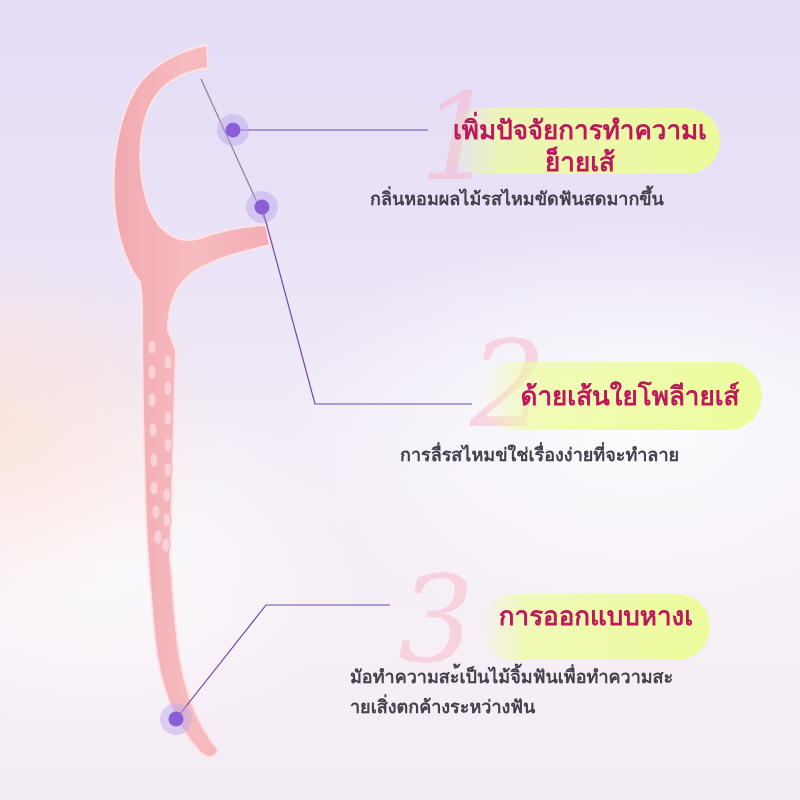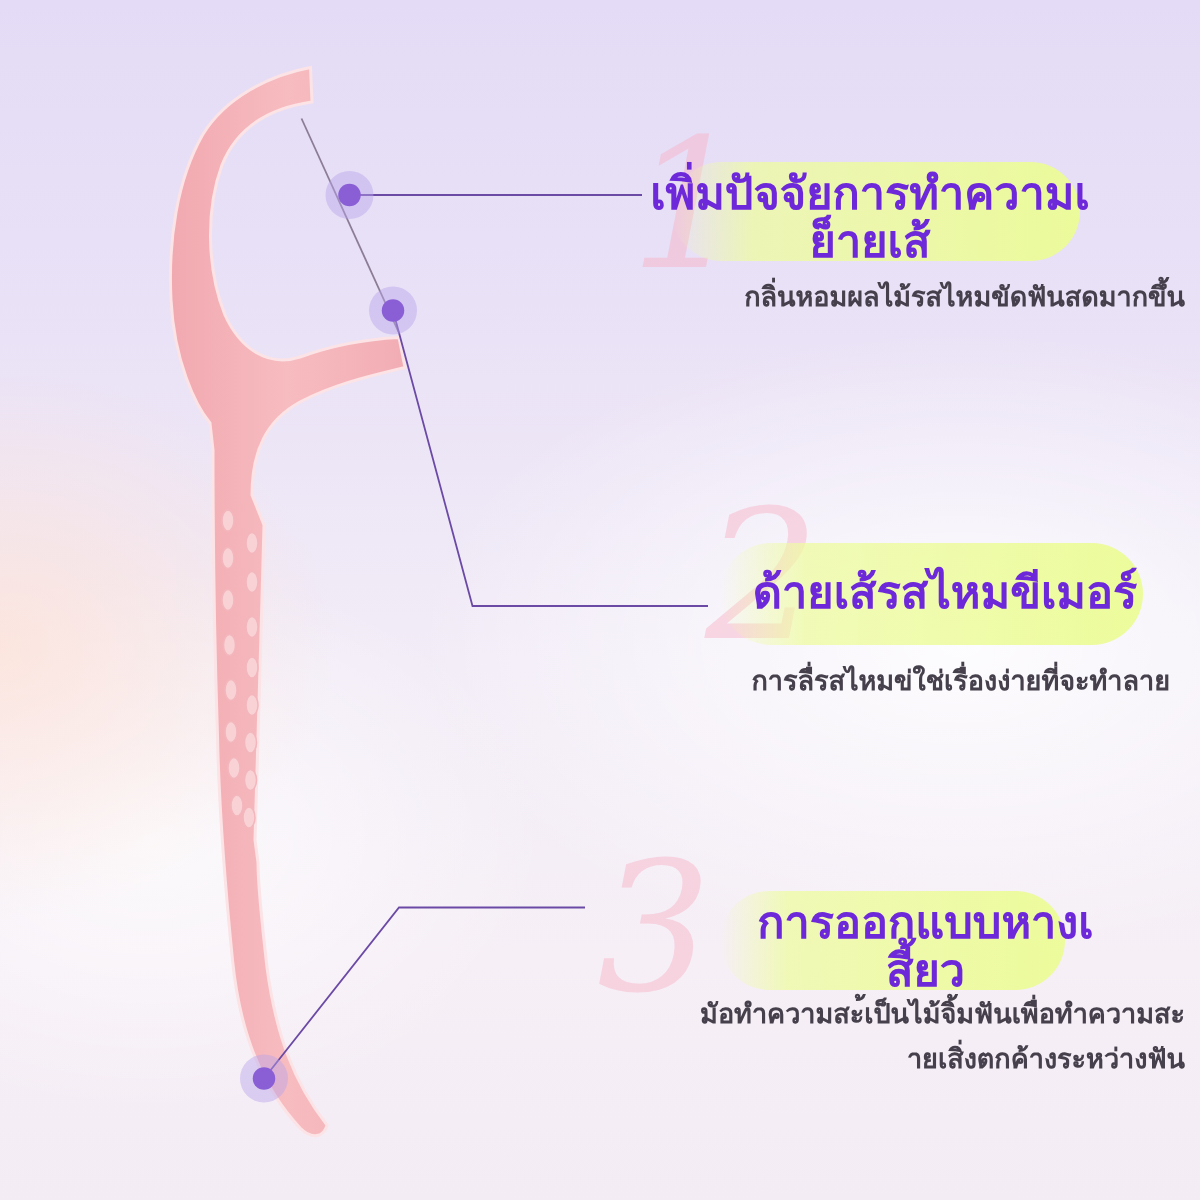--- a/index.html
+++ b/index.html
@@ -20,27 +20,27 @@
       color: rgba(248,176,196,0.45); font-size: 120px; line-height: 1;
       font-style: italic;
     }
 
     .highlight {
       position: absolute; border-radius: 40px;
       background: linear-gradient(90deg, rgba(238,250,170,0) 0%, rgba(238,252,160,0.75) 20%, rgba(236,252,150,0.95) 100%);
     }
 
     .title {
-      position: absolute; color: #6d28d9; font-weight: bold;
-      font-size: 30px; line-height: 32px; text-align: center;
+      position: absolute; color: #be185d; font-weight: bold;
+      font-size: 26px; line-height: 32px; text-align: center;
       font-family: "DejaVu Sans", sans-serif;
     }
     .desc {
       position: absolute; color: #45404c; font-weight: bold;
-      font-size: 18px; line-height: 30px; text-align: right;
+      font-size: 18px; line-height: 30px; text-align: left;
       font-family: "DejaVu Sans", sans-serif;
     }
   </style>
 </head>
 <body>
 
 <div class="stage">
 
   <div class="bignum" style="left:420px; top:78px;">1</div>
   <div class="bignum" style="left:470px; top:325px;">2</div>
@@ -123,25 +123,24 @@
       <circle cx="176" cy="719" r="7.5" fill="#8a5fd6"></circle>
     </g>
   </svg>
 
   <div class="title" style="left:430px; top:114px; width:300px;">
     <div>เพิ่มปัจจัยการทำความเ</div>
     <div>ย็ายเส้</div>
   </div>
   <div class="desc" style="left:370px; top:184px; width:420px;">กลิ่นหอมผลไม้รสไหมขัดฟันสดมากขึ้น</div>
 
-  <div class="title" style="left:495px; top:380px; width:270px;">ด้ายเส้รสไหมขีเมอร์</div>
+  <div class="title" style="left:495px; top:380px; width:270px;">ด้ายเส้นใยโพลีายเส์</div>
   <div class="desc" style="left:400px; top:440px; width:380px;">การลื่รสไหมข่ใช่เรื่องง่ายที่จะทำลาย</div>
 
-  <div class="title" style="left:497px; top:600px; width:240px;">
+  <div class="title" style="left:476px; top:600px; width:240px;">
     <div>การออกแบบหางเ</div>
-    <div>สี้ยว</div>
   </div>
   <div class="desc" style="left:350px; top:662px; width:440px;">
     <div>มัอทำความสะ้เป็นไม้จิ้มฟันเพื่อทำความสะ</div>
     <div>ายเสิ่งตกค้างระหว่างฟัน</div>
   </div>
 
 </div>
 
 </body></html>

